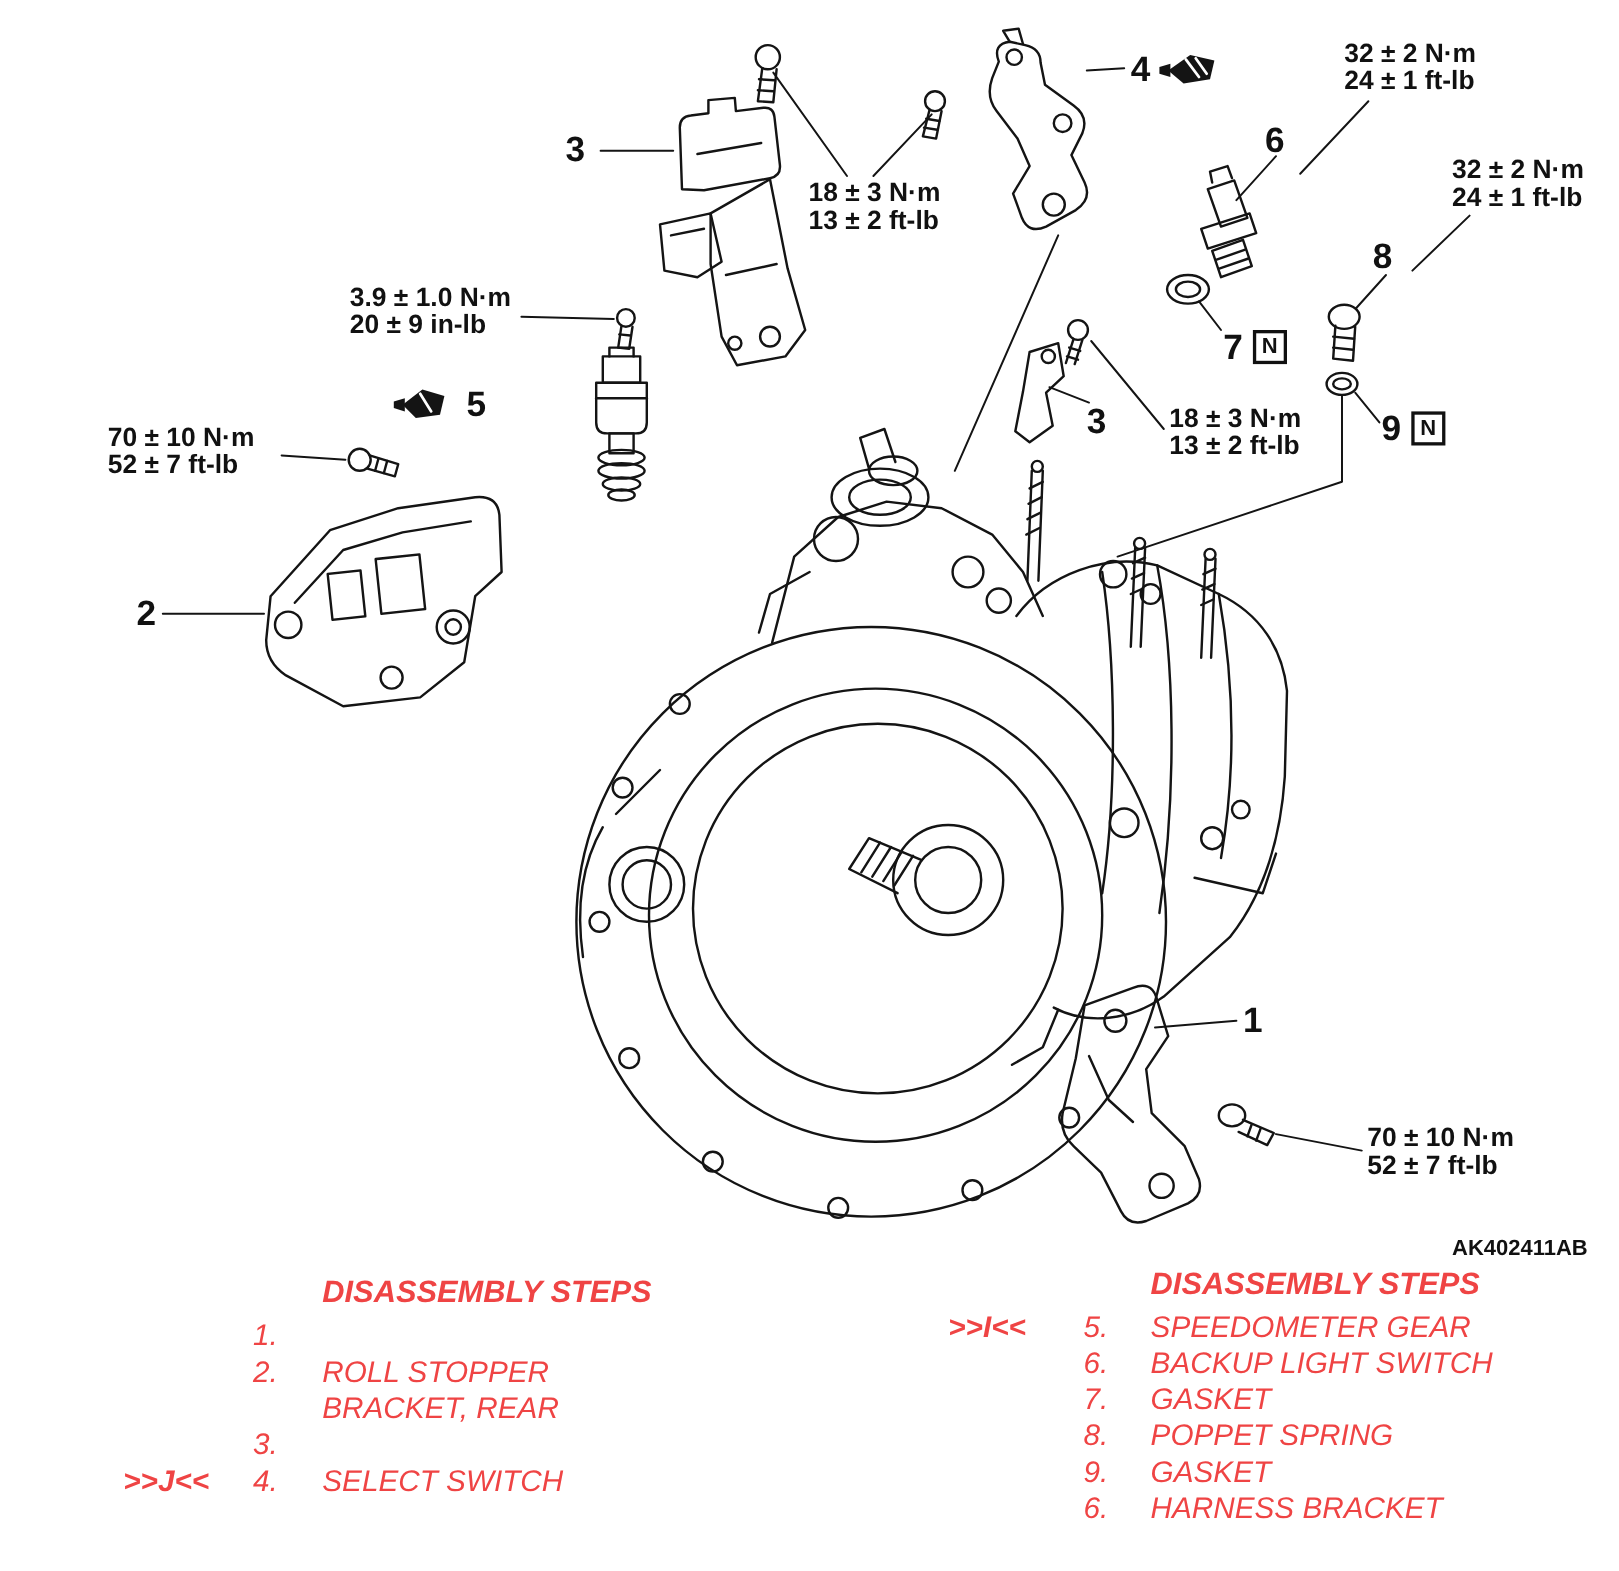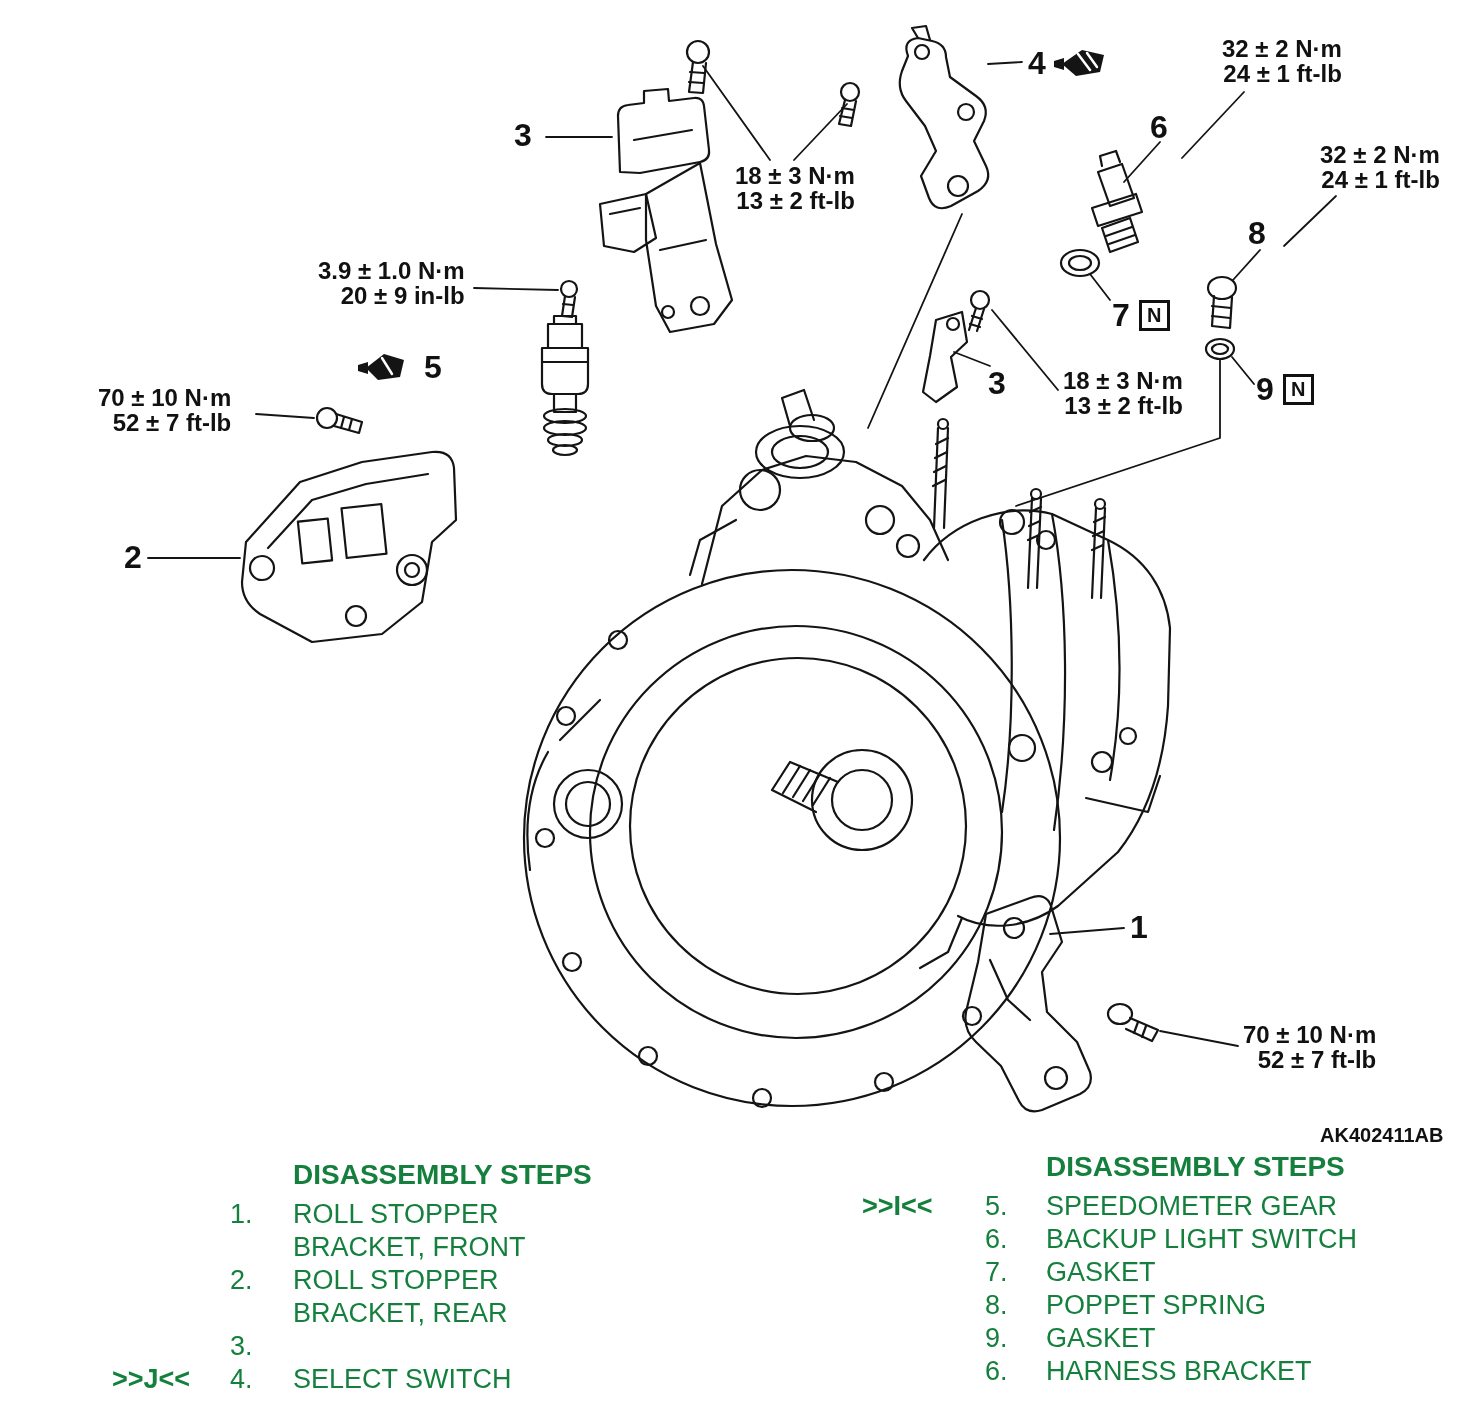--- a/index.html
+++ b/index.html
@@ -3,35 +3,35 @@
 <meta charset="utf-8">
 <style>
   html,body{margin:0;padding:0;background:#fff;}
   .canvas{
     position:relative;width:1472px;height:1428px;background:#fff;
     font-family:"Liberation Sans", sans-serif;color:#111;overflow:hidden;
   }
   svg.art{position:absolute;left:0;top:0;width:1472px;height:1428px;}
   .torque{
     position:absolute;font-weight:bold;font-size:24px;line-height:25px;
-    white-space:nowrap;color:#111;text-align:right;
+    white-space:nowrap;color:#111;
   }
   .callout{
     position:absolute;font-weight:bold;font-size:32px;line-height:34px;
     color:#111;display:flex;align-items:center;
   }
   .nbox{
     display:inline-block;width:25px;height:25px;border:3px solid #111;
     font-size:20px;font-weight:bold;text-align:center;line-height:24px;
     margin-left:9px;background:#fff;
   }
   .refcode{
     position:absolute;font-weight:bold;font-size:20px;color:#111;
   }
-  .steps{position:absolute;color:#15803d;}
+  .steps{position:absolute;color:#ef4444;font-style:italic;}
   .steps-header{font-weight:bold;font-size:28px;line-height:34px;margin-bottom:6px;}
   .step-row{display:flex;font-size:27px;line-height:33px;}
   .step-row .pfx{flex:0 0 118px;font-weight:bold;white-space:nowrap;}
   .step-row .num{flex:0 0 63px;}
   .step-row .lbl{flex:0 1 auto;}
   .steps-left .steps-header{margin-left:181px;}
   .steps-left .step-row .lbl{max-width:340px;}
   .steps-right .steps-header{margin-left:184px;}
   .steps-right .step-row .pfx{flex:0 0 123px;}
   .steps-right .step-row .num{flex:0 0 61px;}
@@ -328,21 +328,20 @@
     <span class="nbox">N</span>
   </div>
 
   <div class="refcode" style="left:1320px;top:1124px">AK402411AB</div>
 
   <div class="steps steps-left" style="left:112px;top:1158px;width:560px">
     <div class="steps-header">DISASSEMBLY STEPS</div>
     <div class="step-row">
       <span class="pfx"></span>
       <span class="num">1.</span>
-      <span class="lbl">ROLL STOPPER BRACKET, FRONT</span>
     </div>
     <div class="step-row">
       <span class="pfx"></span>
       <span class="num">2.</span>
       <span class="lbl">ROLL STOPPER BRACKET, REAR</span>
     </div>
     <div class="step-row">
       <span class="pfx"></span>
       <span class="num">3.</span>
     </div>

